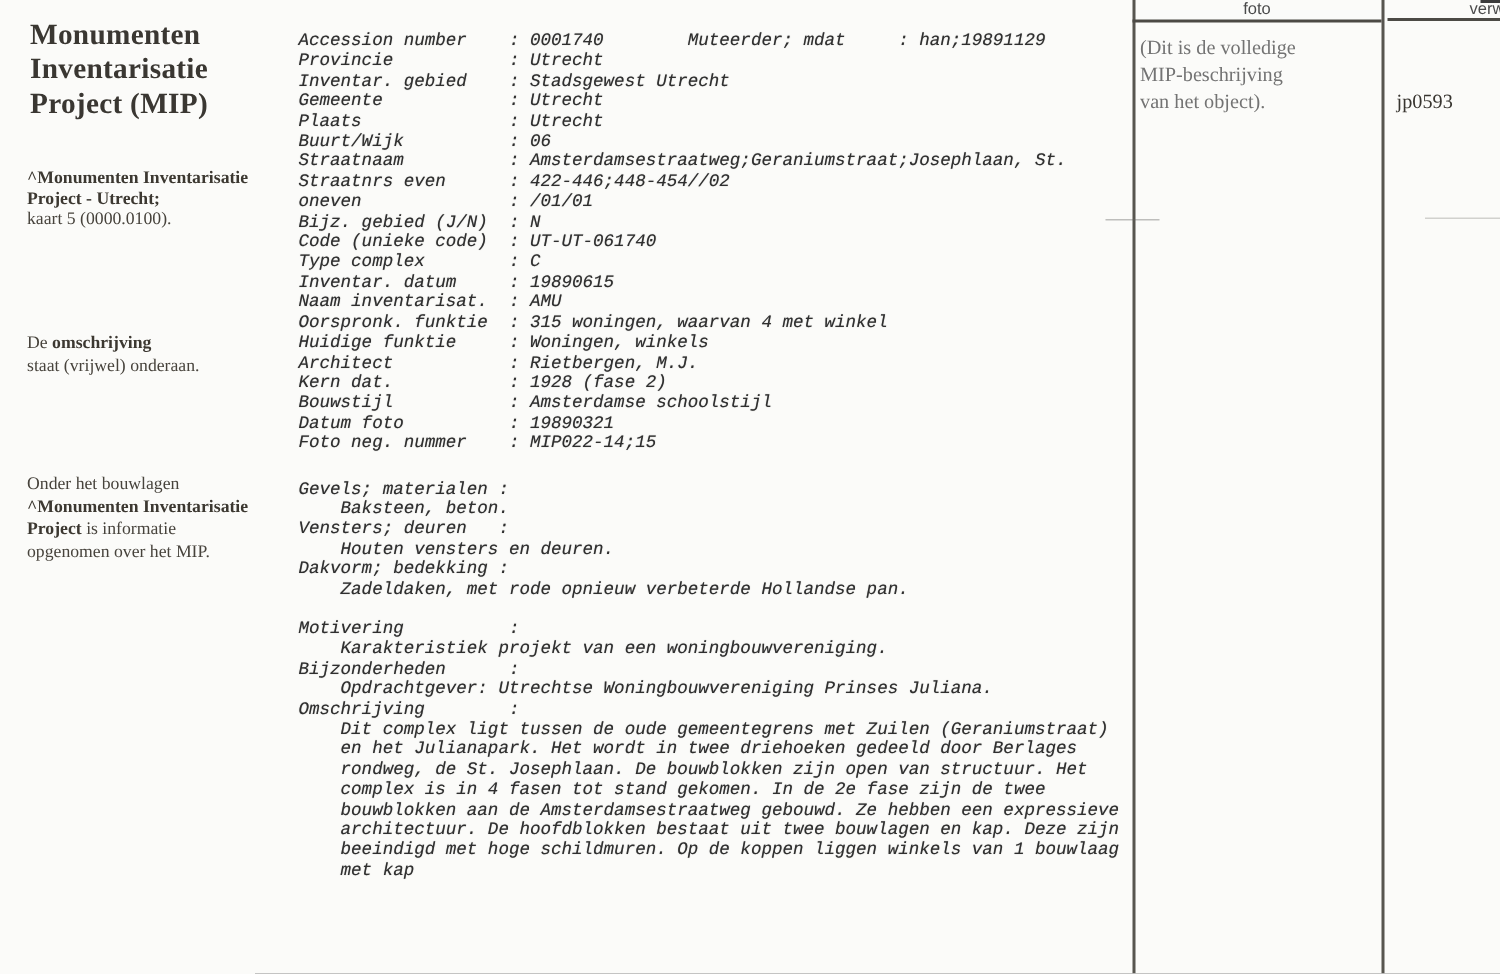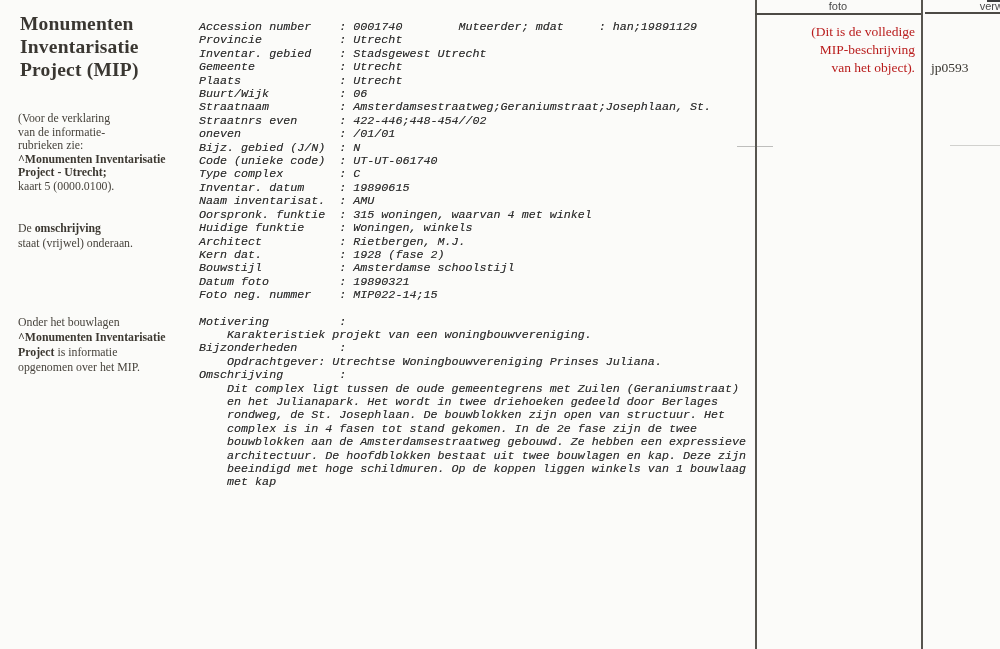--- a/index.html
+++ b/index.html
@@ -43,45 +43,42 @@
   .corner-mark{position:absolute;left:987px;top:0;width:13px;height:2px;background:#3c3c3c;}
   .col-header{
     position:absolute;top:0;text-align:center;
     font-family:"Liberation Sans","DejaVu Sans",sans-serif;
     font-size:11px;line-height:13px;color:#4b4b4b;
   }
   .col-header-bron{left:755px;width:166px;}
   .col-header-verwerkt{left:923px;width:77px;padding-left:39px;}
   .bron-note{
     position:absolute;left:760px;top:23px;width:155px;
-    font-size:13.5px;line-height:18px;color:#b91c1c;white-space:pre-line;text-align:right;
+    font-size:13.5px;line-height:18px;color:#737373;white-space:pre-line;
   }
   .verwerkt-code{
     position:absolute;left:931px;top:60px;
     font-size:13.5px;color:#37342f;
   }
   
   .artifact{position:absolute;height:1px;background:rgba(100,100,98,.4);}
   .a1{left:737px;top:146px;width:36px;}
   .a2{left:950px;top:145px;width:50px;background:rgba(100,100,98,.28);}
 </style>
 </head>
 <body>
 
 <div class="page">
 
   <aside>
     <h1 class="sidebar-title">Monumenten
 Inventarisatie
 Project (MIP)</h1>
 
-    <p class="note note-legend"><span>(Voor de verklaring
-van de informatie-
-rubrieken zie:
-</span><b>^Monumenten Inventarisatie
+    <p class="note note-legend"><b>^Monumenten Inventarisatie
 Project - Utrecht;</b><span>
 kaart 5 (0000.0100).</span></p>
 
     <p class="note note-omschrijving"><span>De </span><b>omschrijving</b><span>
 staat (vrijwel) onderaan.</span></p>
 
     <p class="note note-trefwoord"><span>Onder het bouwlagen
 </span><b>^Monumenten Inventarisatie
 Project</b><span> is informatie
 opgenomen over het MIP.</span></p>
@@ -102,20 +99,26 @@
 Type complex        : C
 Inventar. datum     : 19890615
 Naam inventarisat.  : AMU
 Oorspronk. funktie  : 315 woningen, waarvan 4 met winkel
 Huidige funktie     : Woningen, winkels
 Architect           : Rietbergen, M.J.
 Kern dat.           : 1928 (fase 2)
 Bouwstijl           : Amsterdamse schoolstijl
 Datum foto          : 19890321
 Foto neg. nummer    : MIP022-14;15</div>
+    <div class="pre block-materials">Gevels; materialen :
+    Baksteen, beton.
+Vensters; deuren   :
+    Houten vensters en deuren.
+Dakvorm; bedekking :
+    Zadeldaken, met rode opnieuw verbeterde Hollandse pan.</div>
     <div class="pre block-description">Motivering          :
     Karakteristiek projekt van een woningbouwvereniging.
 Bijzonderheden      :
     Opdrachtgever: Utrechtse Woningbouwvereniging Prinses Juliana.
 Omschrijving        :
     Dit complex ligt tussen de oude gemeentegrens met Zuilen (Geraniumstraat)
     en het Julianapark. Het wordt in twee driehoeken gedeeld door Berlages
     rondweg, de St. Josephlaan. De bouwblokken zijn open van structuur. Het
     complex is in 4 fasen tot stand gekomen. In de 2e fase zijn de twee
     bouwblokken aan de Amsterdamsestraatweg gebouwd. Ze hebben een expressieve

